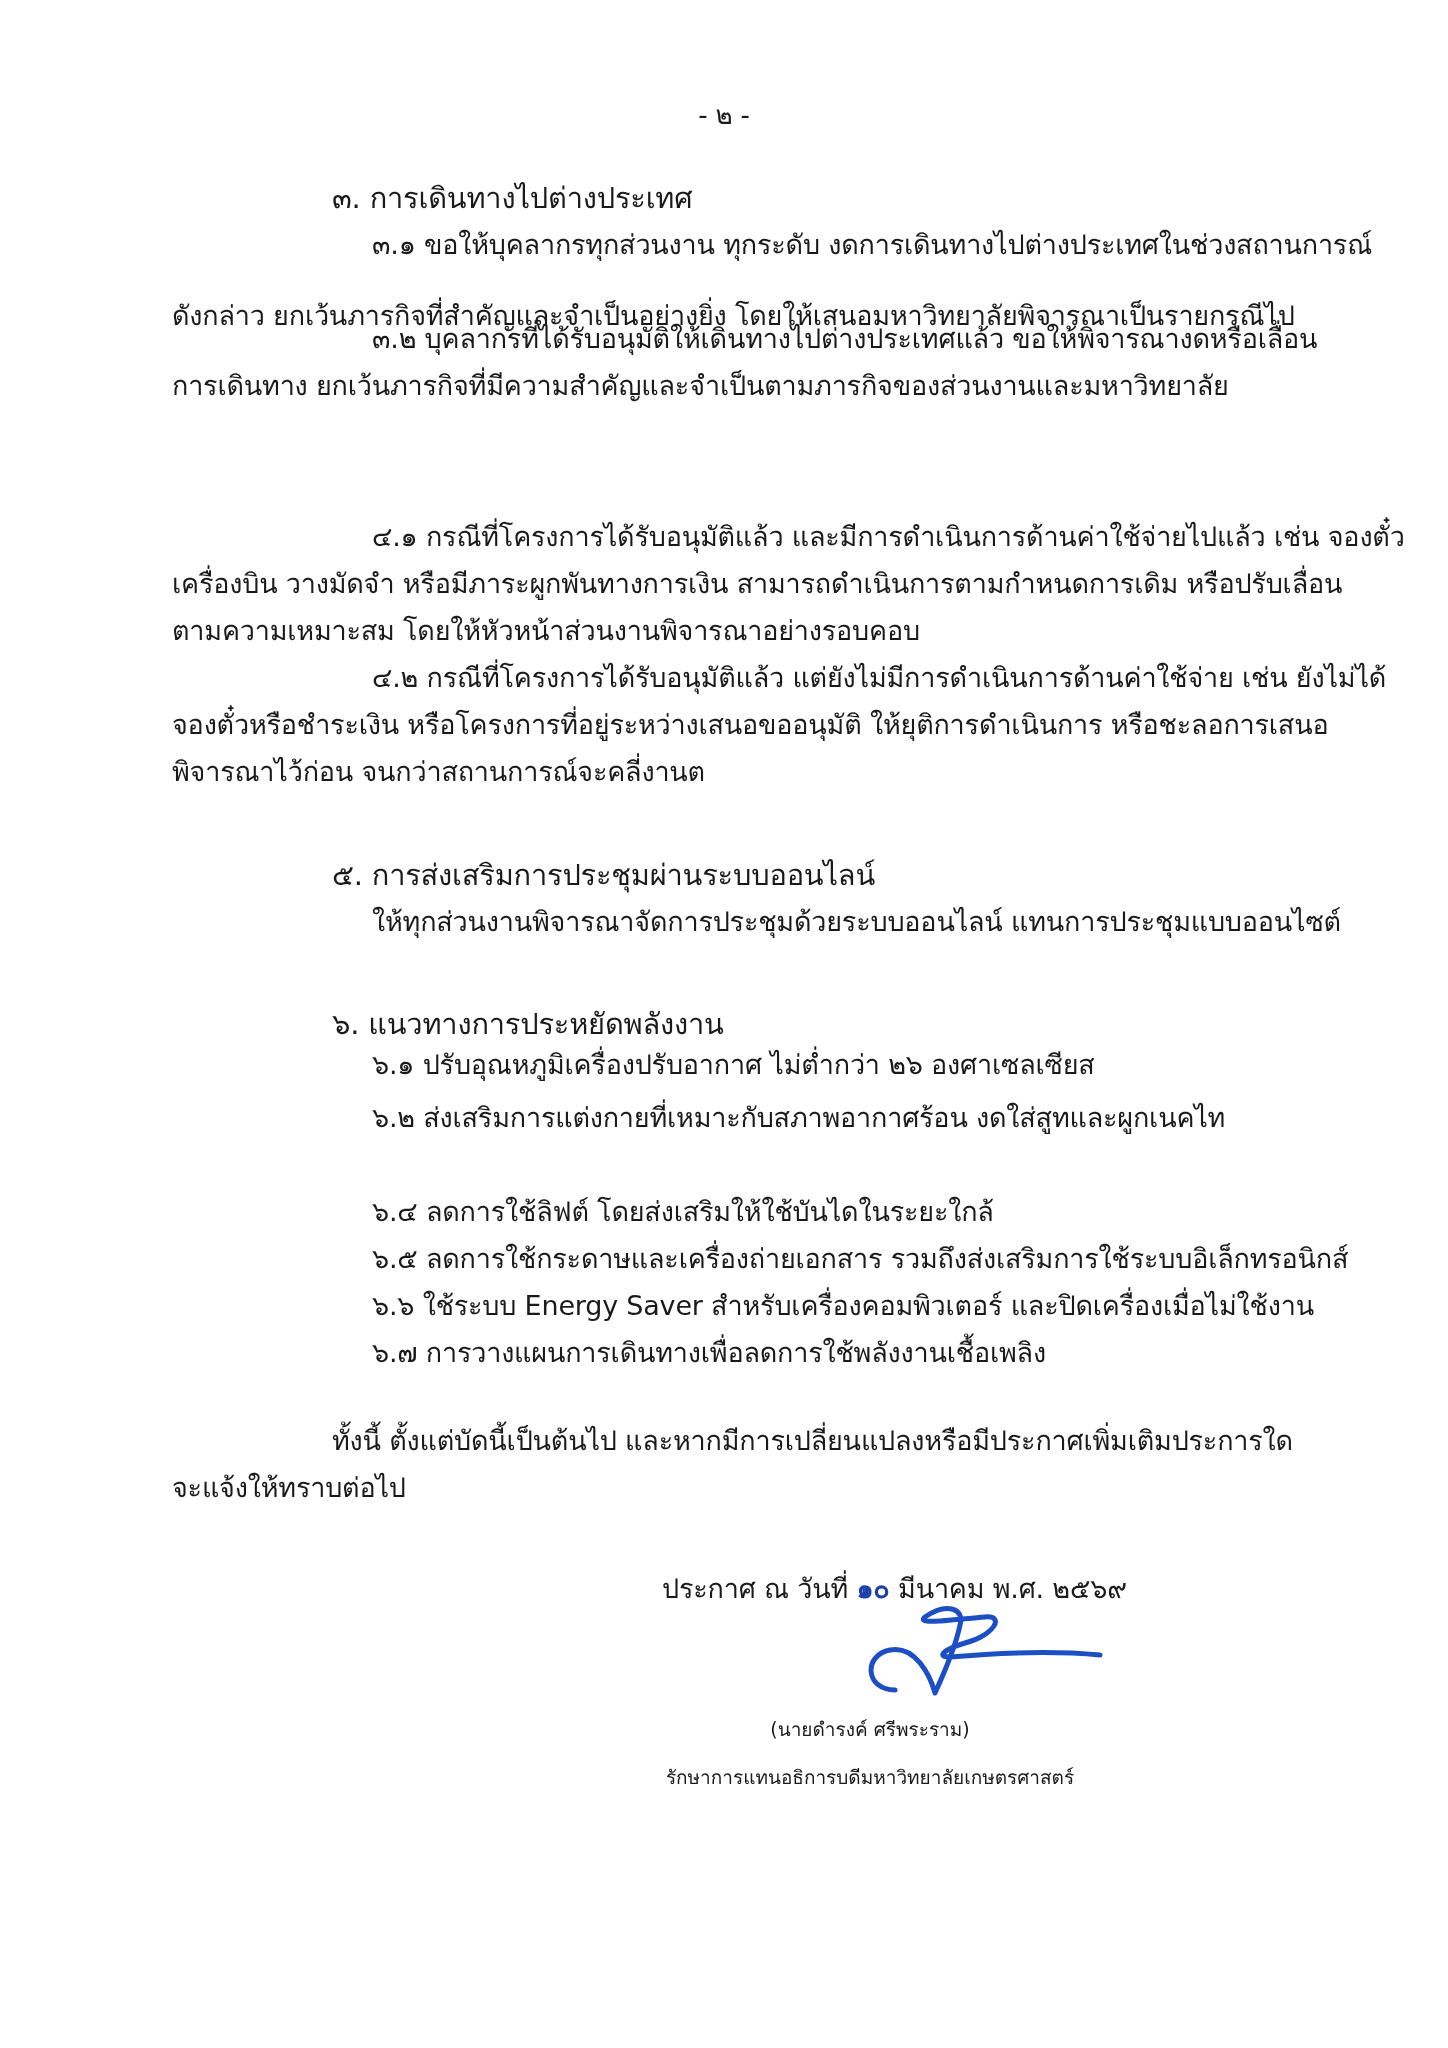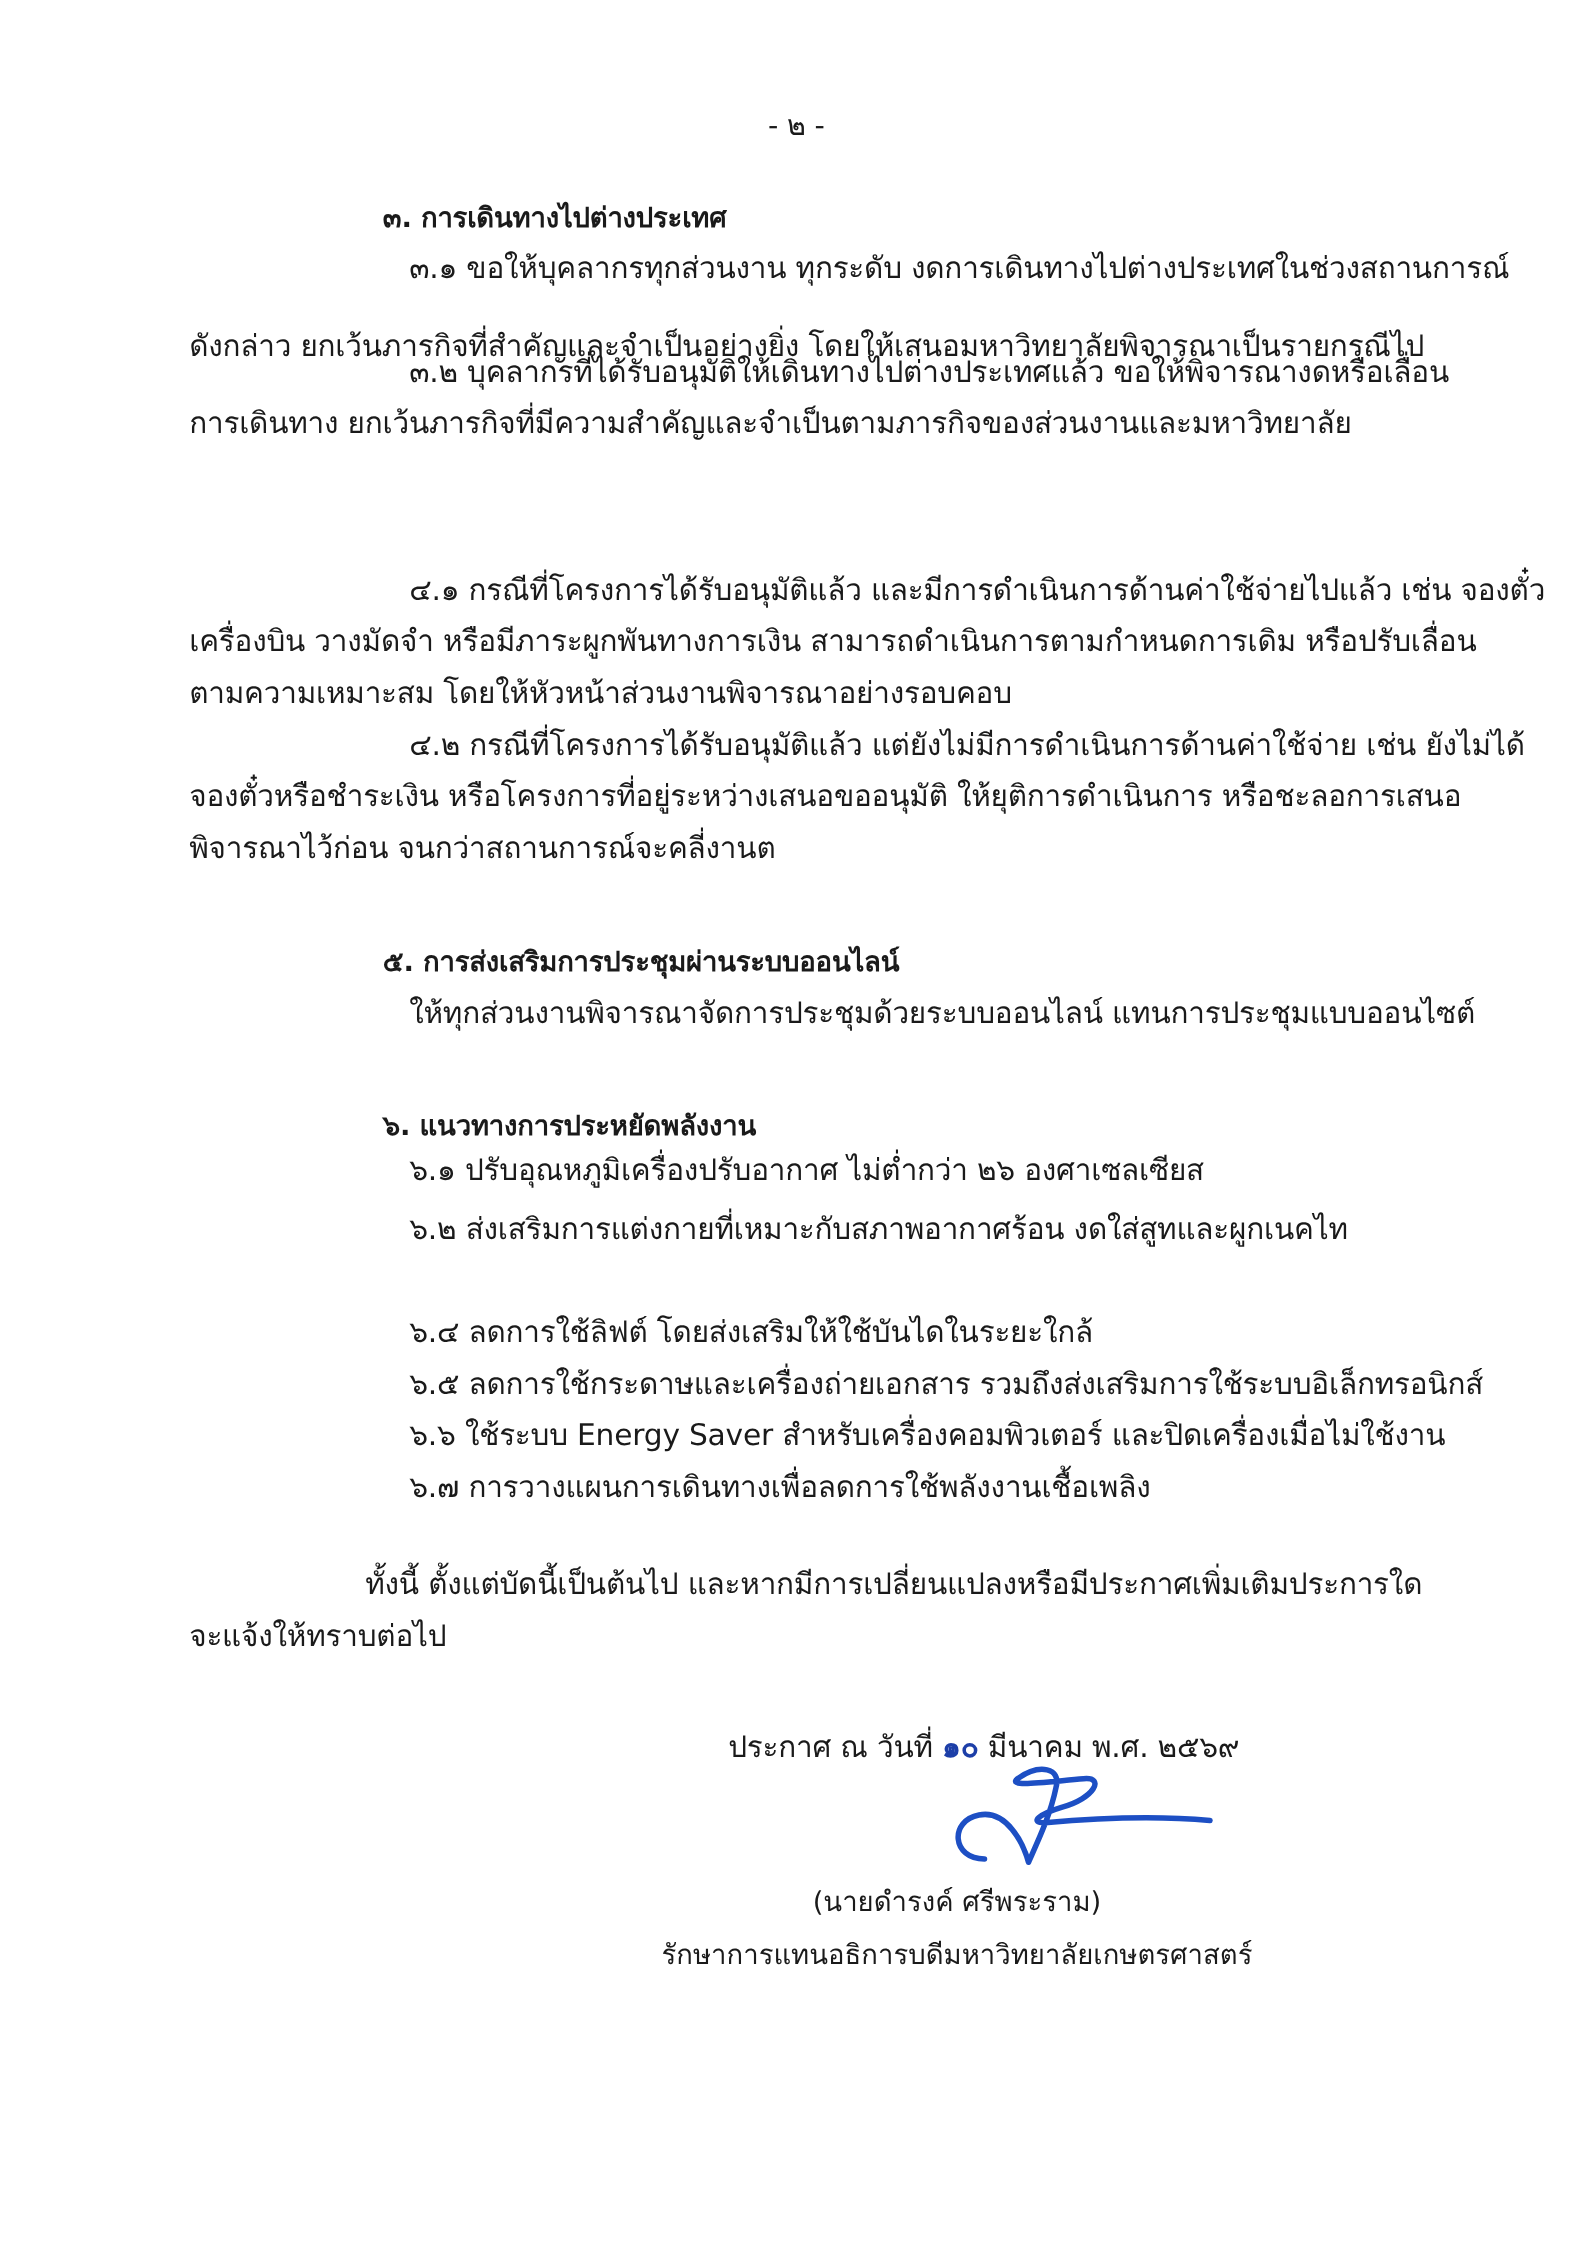--- a/index.html
+++ b/index.html
@@ -22,23 +22,22 @@
       background: #ffffff;
     }
     .line {
       position: absolute;
       white-space: nowrap;
       font-size: 27px;
       line-height: 34px;
       letter-spacing: -0.2px;
     }
     .heading {
-      font-weight: bold;
-      font-size: 25px;
-      margin-left: 16px;
+      font-weight: normal;
+      font-size: 29px;
     }
     .justify {
       text-align: justify;
       text-align-last: justify;
     }
     .page-number {
       left: 0; width: 1448px; text-align: center;
       font-size: 26px;
     }
     .blue-num {
@@ -49,21 +48,21 @@
       position: absolute;
       left: 855px;
       top: 1595px;
       width: 260px;
       height: 110px;
     }
     .center-block {
       position: absolute;
       text-align: center;
       white-space: nowrap;
-      font-size: 25px;
+      font-size: 19px;
       line-height: 34px;
     }
   </style>
 </head>
 <body>
 
 <div class="page">
 
   <div class="line page-number" style="top:98px;">- ๒ -</div>
 

